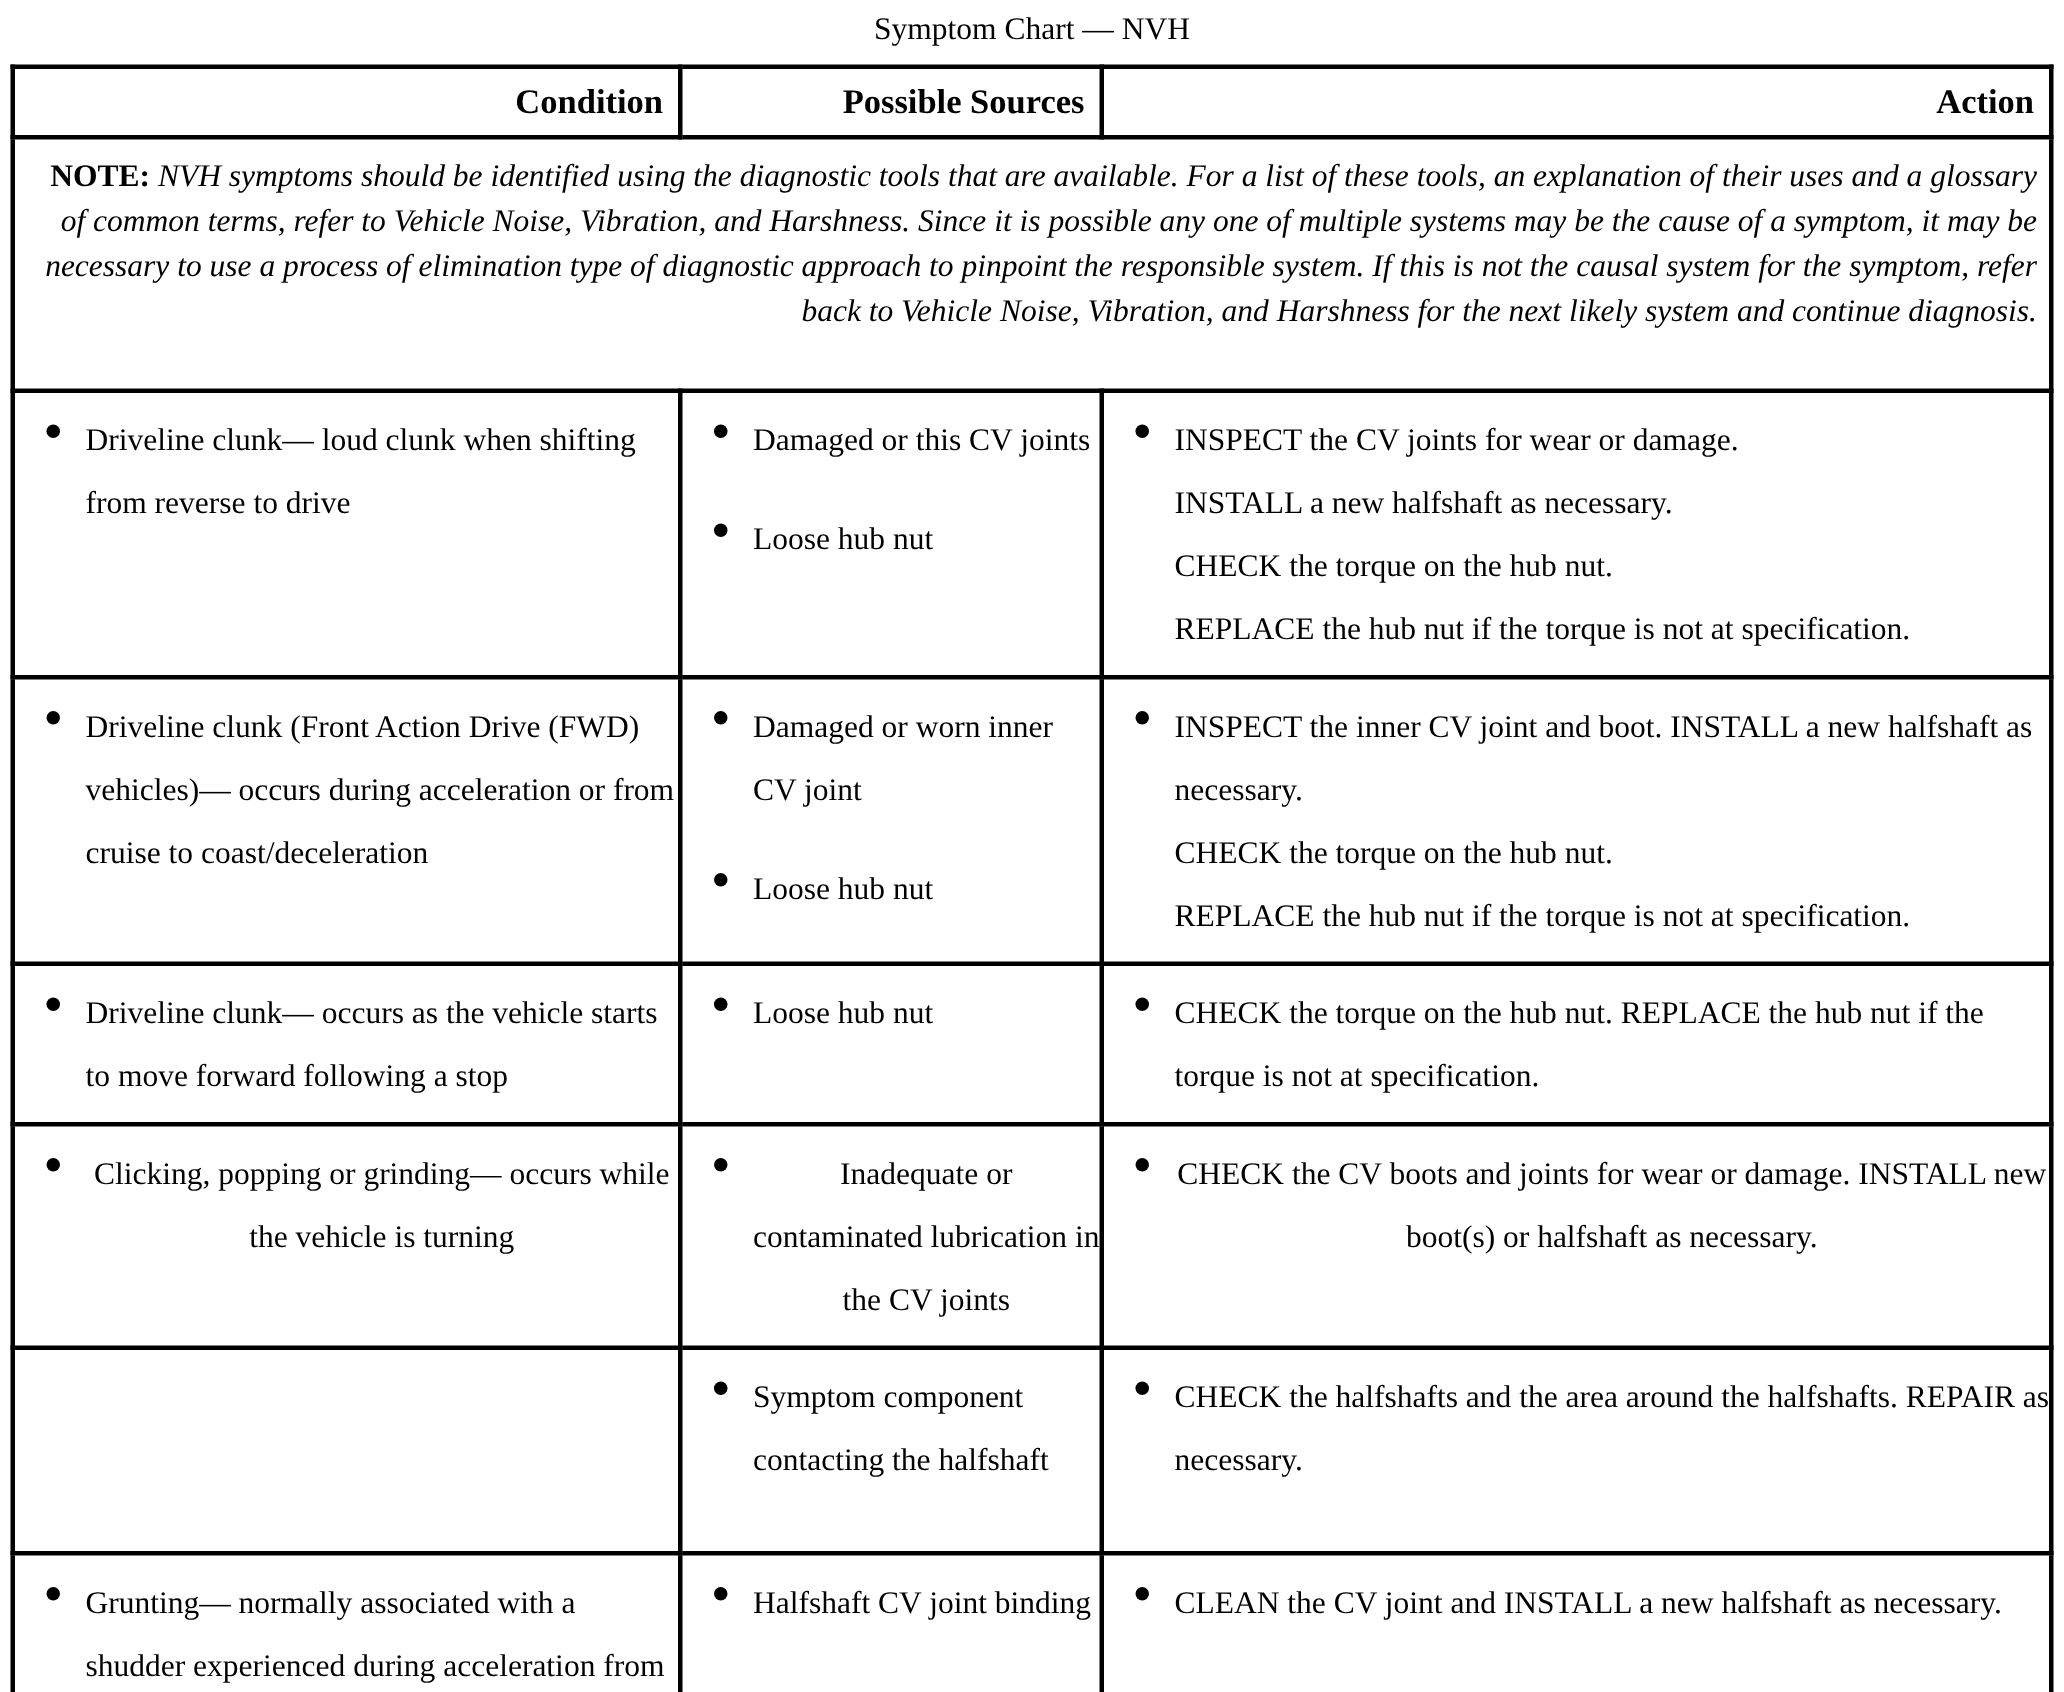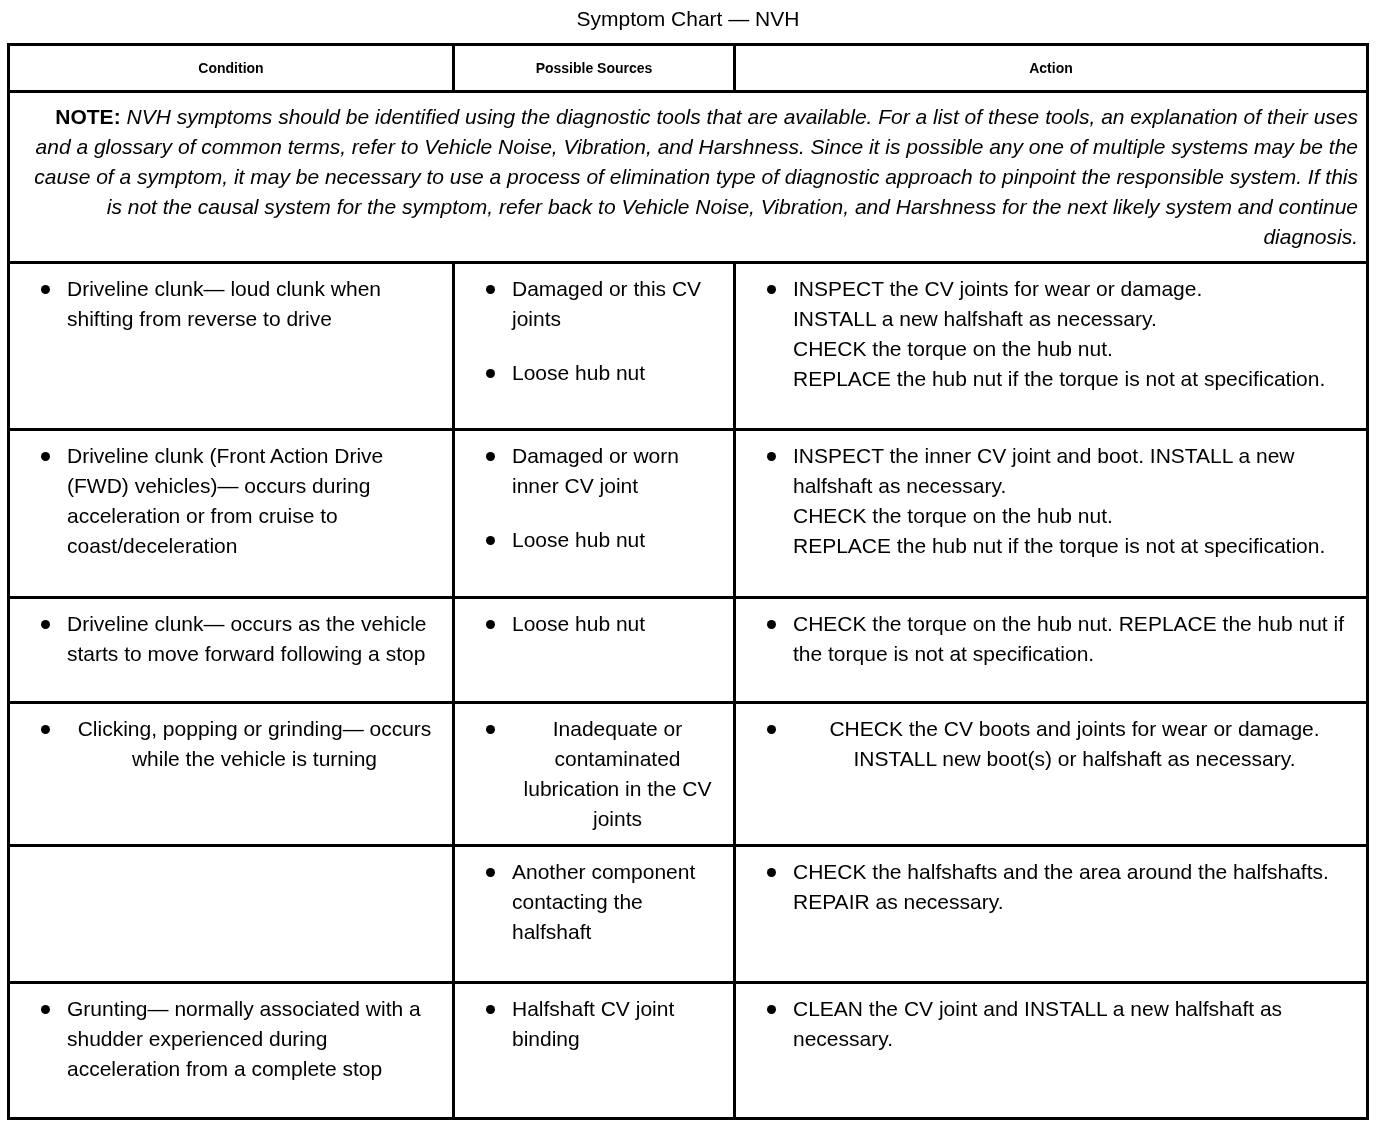--- a/index.html
+++ b/index.html
@@ -8,57 +8,58 @@
     font-family: "Liberation Sans", sans-serif;
     color: #000000;
     width: 1376px;
     height: 1128px;
     overflow: hidden;
   }
   .page {
     width: 1376px;
     height: 1128px;
     padding: 2px 7px 6px 7px;
+    font-family: Liberation Serif, serif;
   }
   .title {
     text-align: center;
     font-size: 21px;
     line-height: 26px;
     padding: 4px 0 11px 0;
   }
   table.chart {
     width: 100%;
     border-collapse: collapse;
     table-layout: fixed;
   }
   th, td {
     border: 3px solid #000000;
     vertical-align: top;
   }
   th {
-    text-align: center;
-    font-size: 14px;
+    text-align: right;
+    font-size: 23px;
     font-weight: bold;
     padding: 0 10px;
     height: 47px;
     vertical-align: middle;
   }
   td.note-cell {
     font-size: 21px;
     line-height: 30px;
     padding: 9px 8px;
     font-style: italic;
     height: 169px;
     text-align: right;
   }
   .note-label { font-style: normal; font-weight: bold; }
   td.cell {
-    padding: 10px 10px;
+    padding: 10px 0;
     font-size: 21px;
-    line-height: 30px;
+    line-height: 42px;
   }
   .items { display: flex; flex-direction: column; gap: 24px; }
   .item { display: flex; align-items: flex-start; }
   .bullet {
     flex: 0 0 9px;
     width: 9px; height: 9px;
     border-radius: 50%;
     background: #000000;
     margin: 11px 17px 0 21px;
   }
@@ -219,21 +220,21 @@
       </tr>
 
       <tr class="row-4">
         <td class="cell">
           <div class="items"></div>
         </td>
         <td class="cell">
           <div class="items">
             <div class="item">
               <span class="bullet"></span>
-              <span class="txt">Another component contacting the halfshaft</span>
+              <span class="txt">Symptom component contacting the halfshaft</span>
             </div>
           </div>
         </td>
         <td class="cell">
           <div class="items">
             <div class="item">
               <span class="bullet"></span>
               <span class="txt">CHECK the halfshafts and the area around the halfshafts. REPAIR as necessary.</span>
             </div>
           </div>

